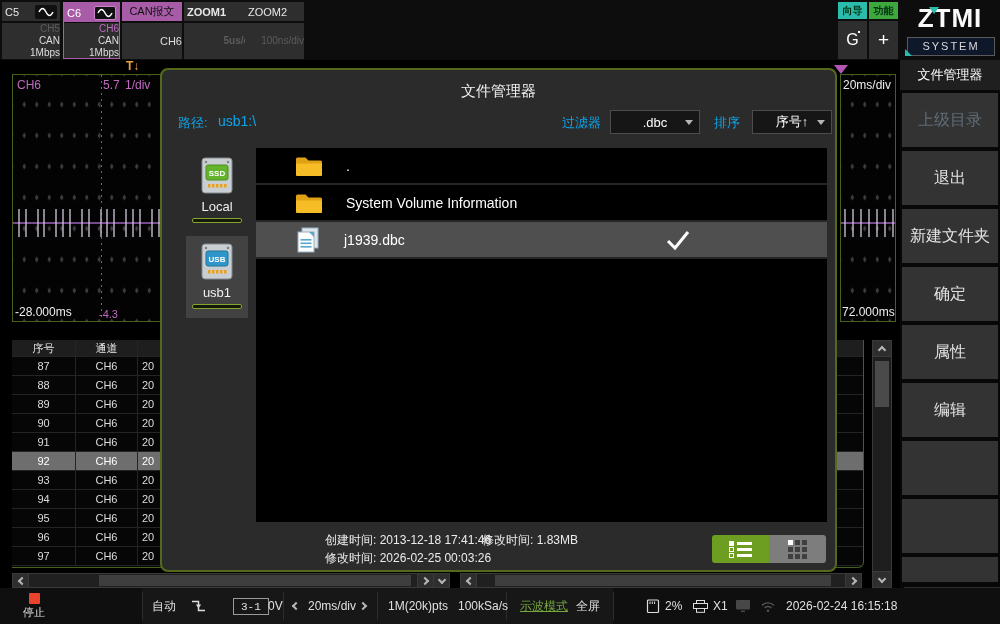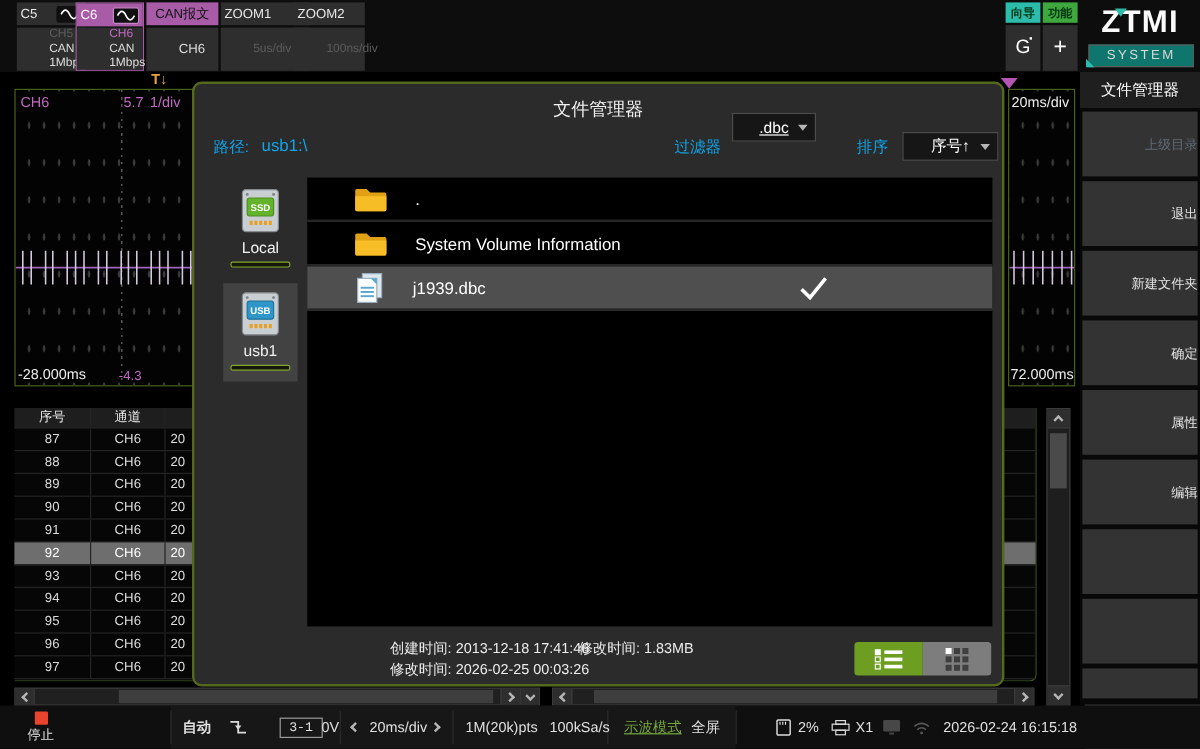--- a/index.html
+++ b/index.html
@@ -3,37 +3,37 @@
 <meta charset="utf-8">
 <style>
   * { margin:0; padding:0; box-sizing:border-box; }
   body { background:#000; font-family:"Liberation Sans", sans-serif; }
   #screen { position:relative; width:1000px; height:624px; background:#000; overflow:hidden; color:#ddd; }
 
   
   #topbar { position:absolute; left:0; top:0; width:1000px; height:60px; background:#0d0d0d; }
   .tab { position:absolute; top:2px; width:58px; height:57px; }
   .tab-h { height:19px; background:#2e2e2e; color:#e8e8e8; font-size:11px; display:flex; align-items:center; justify-content:space-between; padding:0 3px; }
-  .tab-b { height:36px; margin-top:2px; background:#2e2e2e; display:flex; flex-direction:column; align-items:flex-start; justify-content:center; font-size:10px; line-height:12px; color:#ddd;padding-left:27px; }
+  .tab-b { height:36px; margin-top:2px; background:#2e2e2e; display:flex; flex-direction:column; align-items:flex-end; justify-content:center; font-size:10px; line-height:12px; color:#ddd;padding-left:27px; }
   .dim { color:#5c5c5c; }
   .purptx { color:#c069c0; }
   .sinebox { width:22px; height:14px; background:#101010; border-radius:2px; display:flex; align-items:center; justify-content:center; }
   .util { position:absolute; top:2px; width:29px; height:57px; }
   .util-h { height:17px; font-size:10px; color:#031; display:flex; align-items:center; justify-content:center; font-weight:bold; }
   .util-b { height:38px; margin-top:2px; background:#2e2e2e; display:flex; align-items:center; justify-content:center; color:#fff; position:relative; }
   #brand { position:absolute; left:900px; top:0; width:100px; height:60px; background:#0d0d0d; }
   #ztmi { position:absolute; left:0; top:3px; width:100px; text-align:center; font-size:26px; font-weight:bold; letter-spacing:1px; color:#fafafa; }
   .teal-tri { position:absolute; width:0; height:0; border-left:5px solid transparent; border-right:5px solid transparent; border-top:7px solid #2bbcab; }
-  #sysbox { position:absolute; left:7px; top:37px; width:88px; height:19px; background:#0f766e; border:1px solid #5a5a5a; color:#d8d8d8; font-size:11px; letter-spacing:2px; text-align:center; line-height:17px; }
+  #sysbox { position:absolute; left:7px; top:37px; width:88px; height:19px; background:#0f172a; border:1px solid #5a5a5a; color:#d8d8d8; font-size:11px; letter-spacing:2px; text-align:center; line-height:17px; }
   #syswedge { position:absolute; left:5px; top:49px; width:0; height:0; border-bottom:7px solid #2bbcab; border-right:7px solid transparent; }
 
   
   #sidebar { position:absolute; left:900px; top:60px; width:100px; height:528px; background:#080808; }
   .sb-title { height:30px; line-height:30px; text-align:center; font-size:13px; color:#fff; background:#1f1f1f; }
-  .sb-btn { position:absolute; left:2px; width:96px; height:54px; background:#333; display:flex; align-items:center; justify-content:flex-end; font-size:11px; color:#e3e3e3; cursor:pointer; }
+  .sb-btn { position:absolute; left:2px; width:96px; height:54px; background:#333; display:flex; align-items:center; justify-content:center; font-size:16px; color:#e3e3e3; cursor:pointer; }
   .sb-btn.disabled { color:#5f6b76; }
   #corner-panel { position:absolute; left:904px; top:587px; width:96px; height:37px; background:#2d2d2d; }
 
   
   .grid { position:absolute; top:74px; height:248px; border:1px solid #47611c; background:#030303;
           background-image: radial-gradient(#3c3c3c 1px, transparent 1.3px);
           background-size: 12.5px 31px; background-position: 5px 14px; }
   #wave-left { left:12px; width:150px; }
   #wave-right { left:840px; width:56px; }
   .wave-label { position:absolute; font-size:12px; }
@@ -103,21 +103,21 @@
   #trigbox { border:1px solid #9a9a9a; padding:0 7px; font-size:11px; height:17px; line-height:16px; }
   .green { color:#76a83f;text-decoration:underline; }
 </style>
 </head>
 <body>
 
 <div id="screen">
 
   <div id="topbar">
 
-    <div class="tab" style="left:14px;">
+    <div class="tab" style="left:2px;">
       <div class="tab-h">
         <span>C5</span>
         <span class="sinebox">
           <svg width="16" height="10">
               <path d="M1 5 q3.5 -7 7 0 q3.5 7 7 0" stroke="#fff" fill="none" stroke-width="1.4"></path>
             </svg>
         </span>
       </div>
       <div class="tab-b">
         <span class="dim">CH5</span>
@@ -144,21 +144,21 @@
 
     <div class="tab" style="left:122px; width:60px;">
       <div class="tab-h" style="background:#a85ca8; color:#111; justify-content:center;">
         <span>CAN报文</span>
       </div>
       <div class="tab-b" style="font-size:11px;">
         <span>CH6</span>
       </div>
     </div>
 
-    <div class="tab" style="left:184px; width:74px;">
+    <div class="tab" style="left:184px; width:74px;font-weight:bold;">
       <div class="tab-h">
         <span>ZOOM1</span>
       </div>
       <div class="tab-b">
         <span class="dim">5us/div</span>
       </div>
     </div>
 
     <div class="tab" style="left:245px; width:59px;">
       <div class="tab-h">
@@ -344,21 +344,21 @@
       </div>
   </div>
 
   <div id="dialog">
     <div id="dlg-title">文件管理器</div>
 
     <span class="dlg-label" style="left:16px; top:44px;">路径:</span>
     <span class="dlg-label" style="left:56px; top:43px; font-size:14px;">usb1:\</span>
 
     <span class="dlg-label" style="left:400px; top:44px;">过滤器</span>
-    <div class="select" style="left:448px; top:24px; width:70px;text-decoration:underline;">
+    <div class="select" style="left:448px; top:40px; width:90px;">
       <span>.dbc</span>
       <span class="caret"></span>
     </div>
 
     <span class="dlg-label" style="left:552px; top:44px;">排序</span>
     <div class="select" style="left:590px; top:40px; width:80px;justify-content:center;">
       <span>序号↑</span>
       <span class="caret"></span>
     </div>
 
@@ -475,21 +475,21 @@
     <div class="vsep" style="left:283px;"></div>
     <div class="vsep" style="left:377px;"></div>
     <div class="vsep" style="left:506px;"></div>
     <div class="vsep" style="left:613px;"></div>
 
     <div id="stopblk">
       <div id="stopsq"></div>
       <span id="stoplbl">停止</span>
     </div>
 
-    <div class="sbi" style="left:152px;font-weight:bold;">
+    <div class="sbi" style="left:152px;">
         <span>自动</span>
       </div>
     <div class="sbi" style="left:190px;">
       <svg width="17" height="16">
           <path d="M2 3.5 H8.5 V12.5 H15" stroke="#ddd" stroke-width="1.5" fill="none"></path>
           <polygon points="5.8,6.5 11.2,6.5 8.5,10.2" fill="#ddd"></polygon>
         </svg>
     </div>
     <div class="sbi" style="left:233px;font-family:Liberation Mono, monospace;">
         <span id="trigbox">3-1</span>

